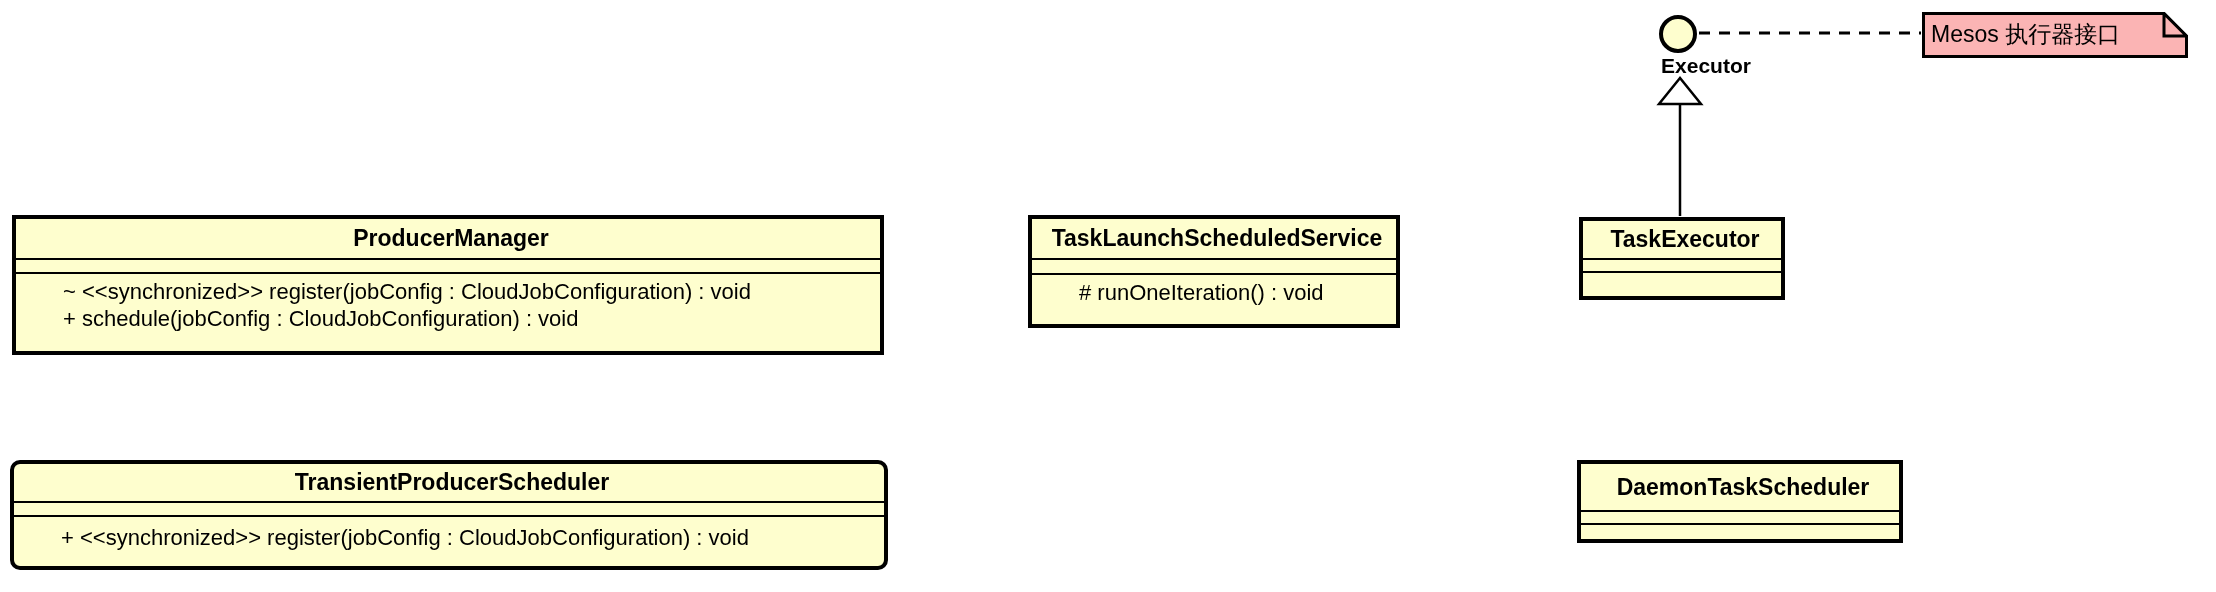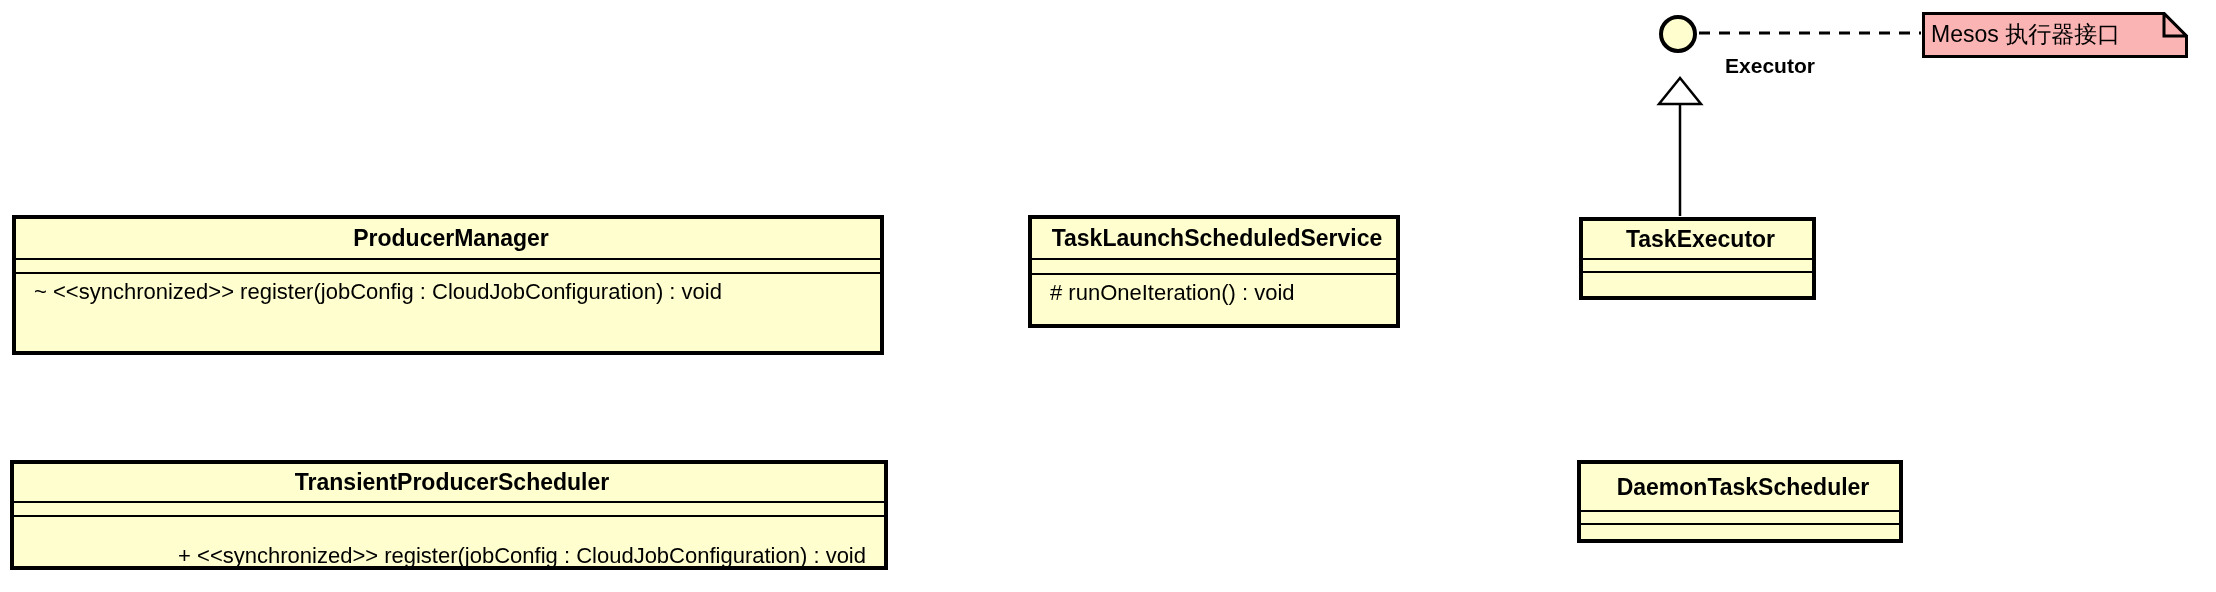--- a/index.html
+++ b/index.html
@@ -24,34 +24,34 @@
     font-weight:bold;font-size:23px;
     border-bottom:2px solid var(--border);
     white-space:nowrap;overflow:hidden;padding-left:6px;
   }
   .uml-fields{
     border-bottom:2px solid var(--border);
   }
   .uml-methods{
     padding:4px 18px 0 18px;
     font-size:22px;line-height:27px;
-    white-space:nowrap;overflow:hidden;
+    white-space:nowrap;overflow:hidden;margin-left:29px;
   }
   .uml-method{white-space:pre;}
 
   
   .lollipop-circle{
     position:absolute;left:1659px;top:15px;
     width:38px;height:38px;
     background:var(--class-fill);
     border:4px solid var(--border);
     border-radius:50%;
   }
   .lollipop-label{
-    position:absolute;left:1700px;top:54px;width:140px;
+    position:absolute;left:1636px;top:54px;width:140px;
     text-align:center;font-weight:bold;font-size:21px;
     white-space:nowrap;
   }
 
   
   .connector-layer{
     position:absolute;left:0;top:0;width:2216px;height:592px;
     pointer-events:none;
   }
 
@@ -85,41 +85,42 @@
       <polygon points="242,1.5 242,24 264.5,24" fill="var(--note-fill)" stroke="#000000" stroke-width="3"></polygon>
     </svg>
     <span class="note-text">Mesos 执行器接口</span>
   </div>
 
   <div class="uml-class" style="left:12px;top:215px;width:872px;height:140px;">
     <div class="uml-title" style="height:41px;">ProducerManager</div>
     <div class="uml-fields" style="height:14px;"></div>
     <div class="uml-methods">
       <div class="uml-method">~ &lt;&lt;synchronized&gt;&gt; register(jobConfig : CloudJobConfiguration) : void</div>
+      <div class="uml-method">+ schedule(jobConfig : CloudJobConfiguration) : void</div>
     </div>
   </div>
 
   <div class="uml-class" style="left:1028px;top:215px;width:372px;height:113px;">
     <div class="uml-title" style="height:41px;">TaskLaunchScheduledService</div>
     <div class="uml-fields" style="height:15px;"></div>
     <div class="uml-methods" style="">
       <div class="uml-method"># runOneIteration() : void</div>
     </div>
   </div>
 
-  <div class="uml-class" style="left:1579px;top:217px;width:237px;height:83px;">
+  <div class="uml-class" style="left:1579px;top:217px;width:206px;height:83px;">
     <div class="uml-title" style="height:39px;">TaskExecutor</div>
     <div class="uml-fields" style="height:13px;"></div>
     <div class="uml-methods"></div>
   </div>
 
-  <div class="uml-class" style="left:10px;top:460px;width:878px;height:110px;">
+  <div class="uml-class" style="left:10px;top:460px;width:878px;height:110px;border-radius:10px;">
     <div class="uml-title" style="height:39px;">TransientProducerScheduler</div>
     <div class="uml-fields" style="height:14px;"></div>
-    <div class="uml-methods" style="padding-top:25px;text-align:right;">
+    <div class="uml-methods" style="padding-top:7px;">
       <div class="uml-method">+ &lt;&lt;synchronized&gt;&gt; register(jobConfig : CloudJobConfiguration) : void</div>
     </div>
   </div>
 
   <div class="uml-class" style="left:1577px;top:460px;width:326px;height:83px;">
     <div class="uml-title" style="height:48px;">DaemonTaskScheduler</div>
     <div class="uml-fields" style="height:13px;"></div>
     <div class="uml-methods"></div>
   </div>
 

